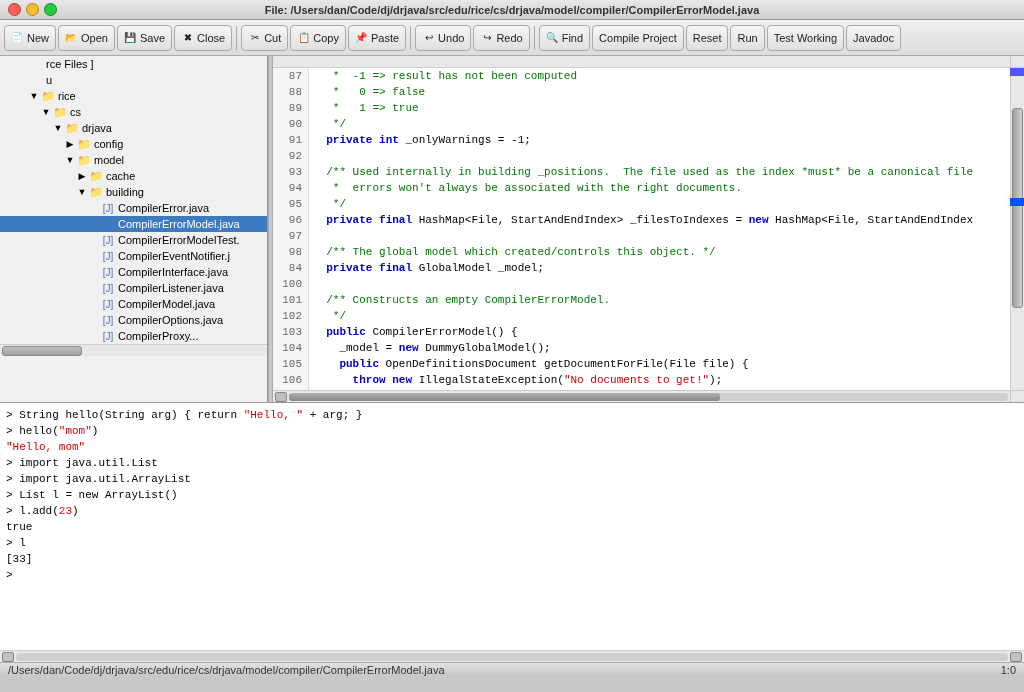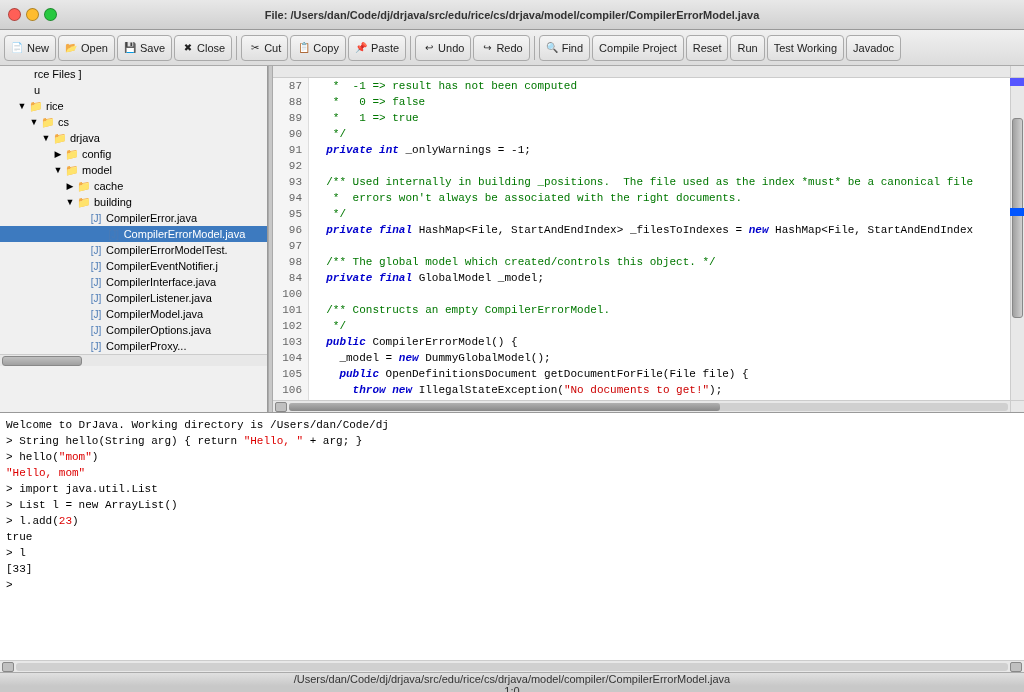--- a/index.html
+++ b/index.html
@@ -9,21 +9,21 @@
       background: #c8c8c8;
       font-family: 'Lucida Grande', 'Helvetica Neue', Arial, sans-serif;
       font-size: 12px;
       overflow: hidden;
     }
 
     
     .title-bar {
       background: linear-gradient(to bottom, #e8e8e8, #d0d0d0);
       border-bottom: 1px solid #999;
-      height: 30px;
+      height: 20px;
       display: flex;
       align-items: center;
       justify-content: center;
       position: relative;
     }
     .title-bar-buttons {
       position: absolute;
       left: 8px;
       display: flex;
       gap: 5px;
@@ -91,26 +91,26 @@
       background: #f0f0f0;
       border-right: 1px solid #999;
       overflow-y: auto;
       overflow-x: hidden;
       font-size: 11px;
       position: relative;
     }
     .tree-item {
       display: flex;
       align-items: center;
-      padding: 1px 4px;
+      padding: 1px 16px;
       cursor: pointer;
       white-space: nowrap;
       overflow: hidden;
     }
-    .tree-item.selected { background: #3d7abf; color: white; justify-content: center; }
+    .tree-item.selected { background: #3d7abf; color: white; }
     .tree-indent { display: inline-block; }
     .tree-arrow { width: 12px; display: inline-flex; align-items: center; justify-content: center; font-size: 9px; }
     .tree-icon { width: 16px; height: 14px; display: inline-flex; align-items: center; justify-content: center; margin-right: 2px; }
     .folder-icon { color: #d4a017; }
     .file-icon { color: #4a7ab5; font-size: 10px; }
 
     
     .code-editor {
       flex: 1;
       background: white;
@@ -135,21 +135,21 @@
       flex: 1;
       overflow: hidden;
       font-family: 'Courier New', monospace;
       font-size: 11px;
       line-height: 16px;
       padding: 0 4px;
       color: #000;
       white-space: pre;
     }
     .code-line { height: 16px; }
-    .kw { color: #0000cc; font-weight: bold; font-style: italic; }
+    .kw { color: #0000cc; font-weight: bold; }
     .comment { color: #007700; font-family: Liberation Mono, monospace; }
     .string { color: #cc0000; }
 
     
     .right-scroll {
       width: 14px;
       background: #e8e8e8;
       border-left: 1px solid #ccc;
       position: relative;
     }
@@ -221,21 +221,20 @@
     .status-bar {
       height: 14px;
       background: linear-gradient(to bottom, #e0e0e0, #c8c8c8);
       border-top: 1px solid #aaa;
       display: flex;
       align-items: center;
       justify-content: space-between;
       padding: 0 8px;
       font-size: 11px;
       color: #333;
-      flex-direction: column;
     }
 
     .bottom-scrollbar {
       height: 12px;
       background: #e8e8e8;
       border-top: 1px solid #ccc;
       display: flex;
       align-items: center;
     }
   </style>
@@ -518,25 +517,25 @@
         </div>
         <div style="position:absolute; right:0; width:14px; height:100%; background:#e8e8e8; border-left:1px solid #ccc;"></div>
       </div>
     </div>
   </div>
 
   <div class="bottom-area">
 
 
     <div class="interactions-content" id="interactions-area">
-        <div>Welcome to DrJava.  Working directory is /Users/dan/Code/dj</div>
         <div>&gt; String hello(String arg) { return <span style="color:#dd0000">"Hello, "</span> + arg; }</div>
         <div>&gt; hello(<span style="color:#dd0000">"mom"</span>)</div>
         <div><span style="color:#dd0000">"Hello, mom"</span></div>
         <div>&gt; import java.util.List</div>
+        <div>&gt; import java.util.ArrayList</div>
         <div>&gt; List l = new ArrayList()</div>
         <div>&gt; l.add(<span style="color:#dd0000">23</span>)</div>
         <div>true</div>
         <div>&gt; l</div>
         <div>[33]</div>
         <div>&gt; </div>
       </div>
 
     <div class="bottom-scrollbar">
       <div style="display:flex; align-items:center; flex:1; gap:2px; padding:0 2px;">

